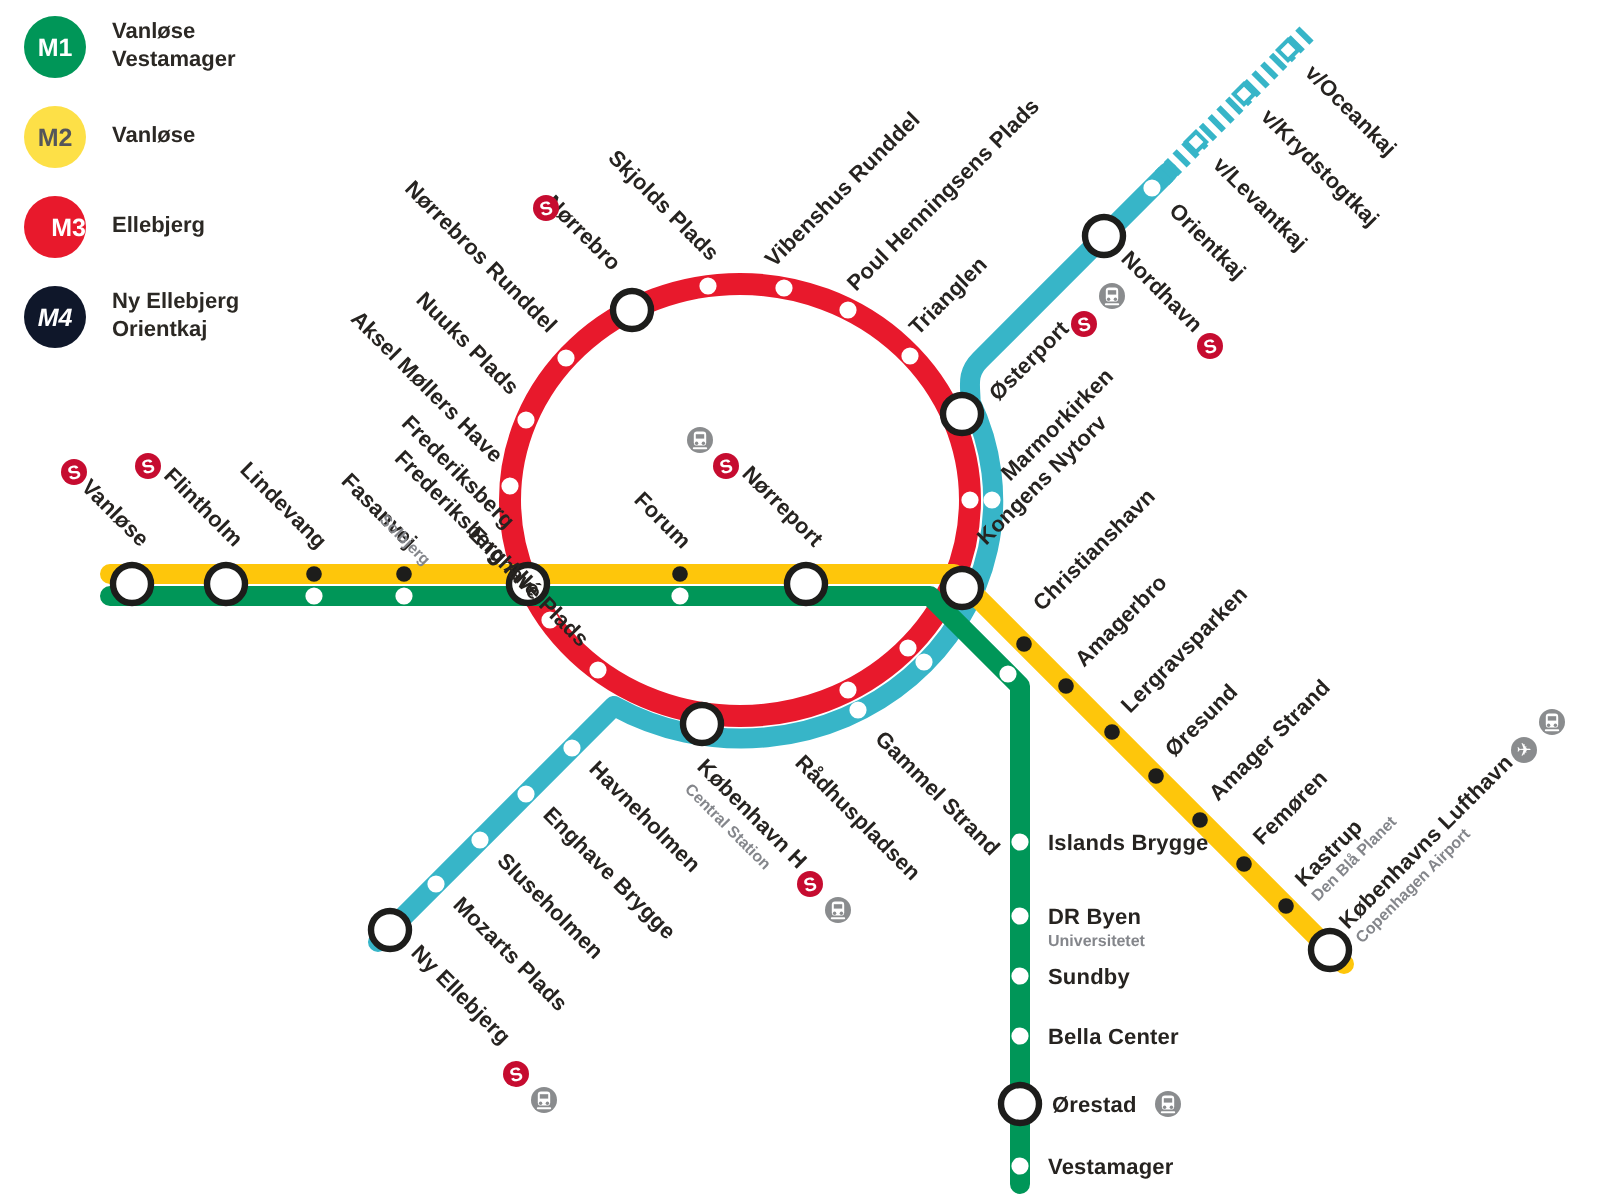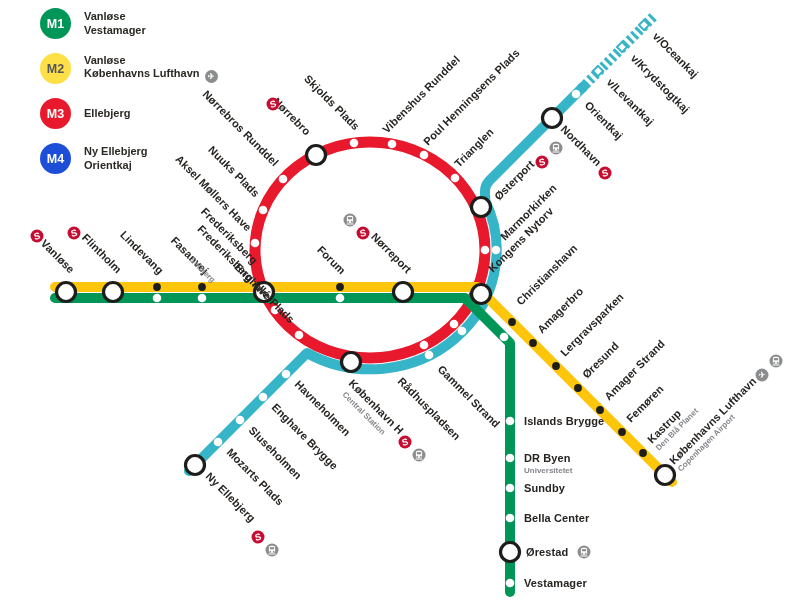--- a/index.html
+++ b/index.html
@@ -5,21 +5,21 @@
   html,body{margin:0;padding:0;background:#ffffff;}
   #stage{position:relative;width:800px;height:600px;background:#ffffff;overflow:hidden;
          font-family:"Liberation Sans",sans-serif;}
   #metro-svg{position:absolute;left:0;top:0;}
   svg text{font-family:"Liberation Sans",sans-serif;}
   .st-label{font-size:11px;font-weight:700;fill:#262320;letter-spacing:.1px;}
   .st-sub{font-size:8px;font-weight:700;fill:#84868b;}
   .icon-s{font-size:9.5px;font-weight:700;fill:#ffffff;}
   .icon-plane{font-size:9px;fill:#ffffff;}
   
-  #legend{position:absolute;left:40px;top:8px;}
+  #legend{position:absolute;left:12px;top:8px;}
   .lg-row{display:flex;align-items:center;margin-bottom:14px;}
   .lg-badge{width:31px;height:31px;border-radius:50%;display:flex;align-items:center;
             justify-content:center;font-size:12.5px;font-weight:700;flex:0 0 31px;}
   .lg-text{margin-left:13px;display:flex;flex-direction:column;justify-content:center;
            min-height:31px;font-size:11px;font-weight:700;color:#2b2824;line-height:13.5px;}
   .lg-plane{display:inline-flex;width:13px;height:13px;border-radius:50%;background:#8a8c8e;
             color:#fff;font-size:8px;align-items:center;justify-content:center;
             margin-left:5px;vertical-align:-2px;}
 </style>
 </head>
@@ -233,34 +233,33 @@
         <div>Vanløse</div>
         <div>Vestamager</div>
       </div>
     </div>
     <div class="lg-row">
       <div class="lg-badge" style="background: #fde047; color: rgb(85, 86, 90);">
           <span>M2</span>
         </div>
       <div class="lg-text">
         <div>Vanløse</div>
-        <div><span>Københavns Lufthavn</span><span class="lg-plane">✈</span></div>
-      </div>
-    </div>
-    <div class="lg-row">
-      <div class="lg-badge" style="background: rgb(232, 25, 44); color: rgb(255, 255, 255);">
+      </div>
+    </div>
+    <div class="lg-row">
+      <div class="lg-badge" style="background: rgb(232, 25, 44); color: rgb(255, 255, 255); justify-content: flex-end;">
           <span>M3</span>
         </div>
       <div class="lg-text">
         <div>Ellebjerg</div>
         <div></div>
       </div>
     </div>
     <div class="lg-row">
-      <div class="lg-badge" style="background: #1d4ed8; color: rgb(255, 255, 255);">
+      <div class="lg-badge" style="background: #0f172a; color: rgb(255, 255, 255); font-style: italic;">
           <span>M4</span>
         </div>
       <div class="lg-text">
         <div>Ny Ellebjerg</div>
         <div>Orientkaj</div>
       </div>
     </div>
   </div>
 </div>
 

